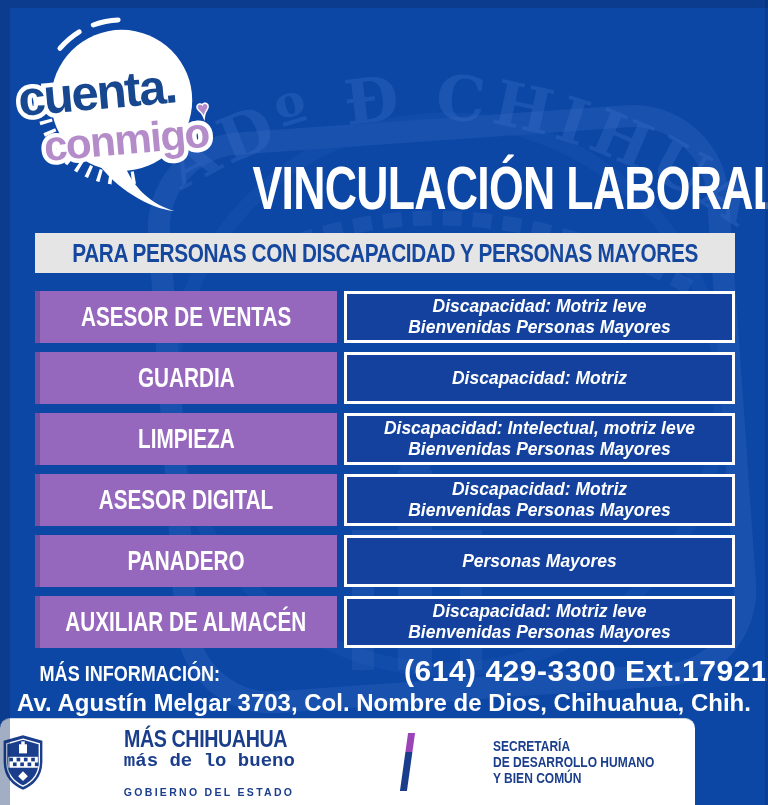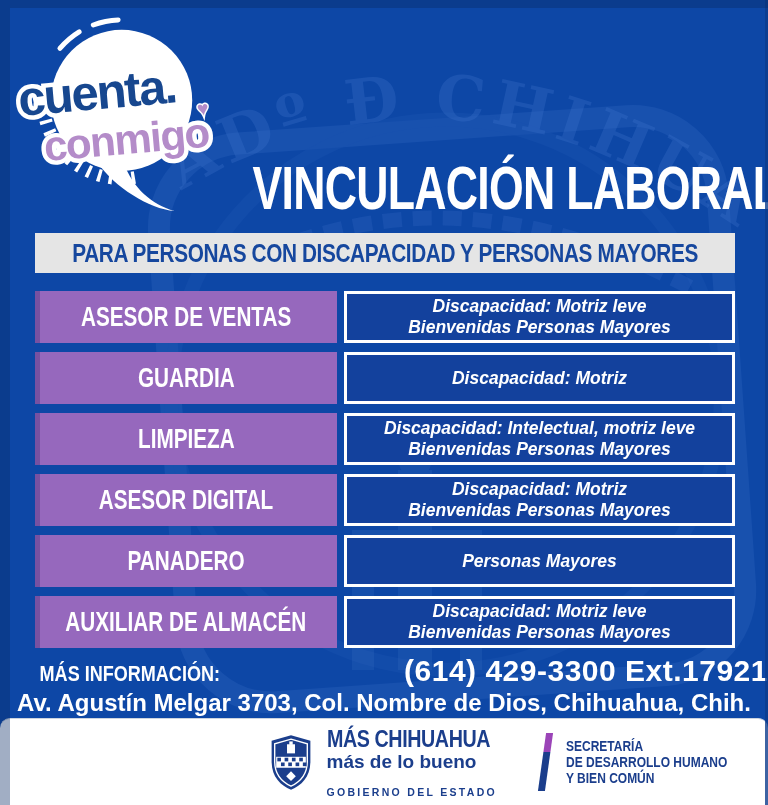--- a/index.html
+++ b/index.html
@@ -55,28 +55,28 @@
 
   
   .contact { position:absolute; left:0; top:654px; width:768px; text-align:center; color:#fff; }
   .contact-line1 { display:flex; justify-content:space-between; align-items:baseline; gap:9px; }
   .contact-label { font-weight:bold; font-size:22px; display:inline-block; transform:scaleX(0.82); transform-origin:right center; letter-spacing:0; }
   .contact-phone { font-weight:bold; font-size:30px; letter-spacing:0.5px; }
   .contact-address { margin-top:1px; font-weight:bold; font-size:24px; }
 
   
   .footer {
-    position:absolute; left:0; bottom:0; width:768px; height:87px;
+    position:absolute; left:0; bottom:0; width:695px; height:87px;
     background:#ffffff; border-top:1px solid #ccd4df; border-radius:10px 10px 0 0;
-    display:flex; align-items:center; justify-content:flex-end; gap:13px;
+    display:flex; align-items:center; justify-content:space-between; gap:13px;
   }
   .brand { color:#1b3e8c; text-align:left; line-height:1; }
   .brand-title { font-size:24px; font-weight:bold; white-space:nowrap;
     display:inline-block; transform:scaleX(0.82); transform-origin:left center; letter-spacing:-0.5px; }
-  .brand-tagline { font-size:19px; font-weight:bold; margin-top:1px; }
+  .brand-tagline { font-size:19px; font-weight:bold; margin-top:1px;font-family:Liberation Mono, monospace; }
   .brand-govt { font-size:10.5px; font-weight:bold; letter-spacing:2.3px; margin-top:16px; }
   .divider {
     width:7px; height:58px; transform:skewX(-8deg); margin:0 4px;
     background:linear-gradient(180deg,#9b44b8 0%,#9b44b8 33%,#1b3e8c 33%,#1b3e8c 100%);
   }
   .secretary { color:#1b3e8c; line-height:1.08; }
   .secretary div { font-size:15px; font-weight:bold; white-space:nowrap;
     transform:scaleX(0.8); transform-origin:left center; }
 
   

